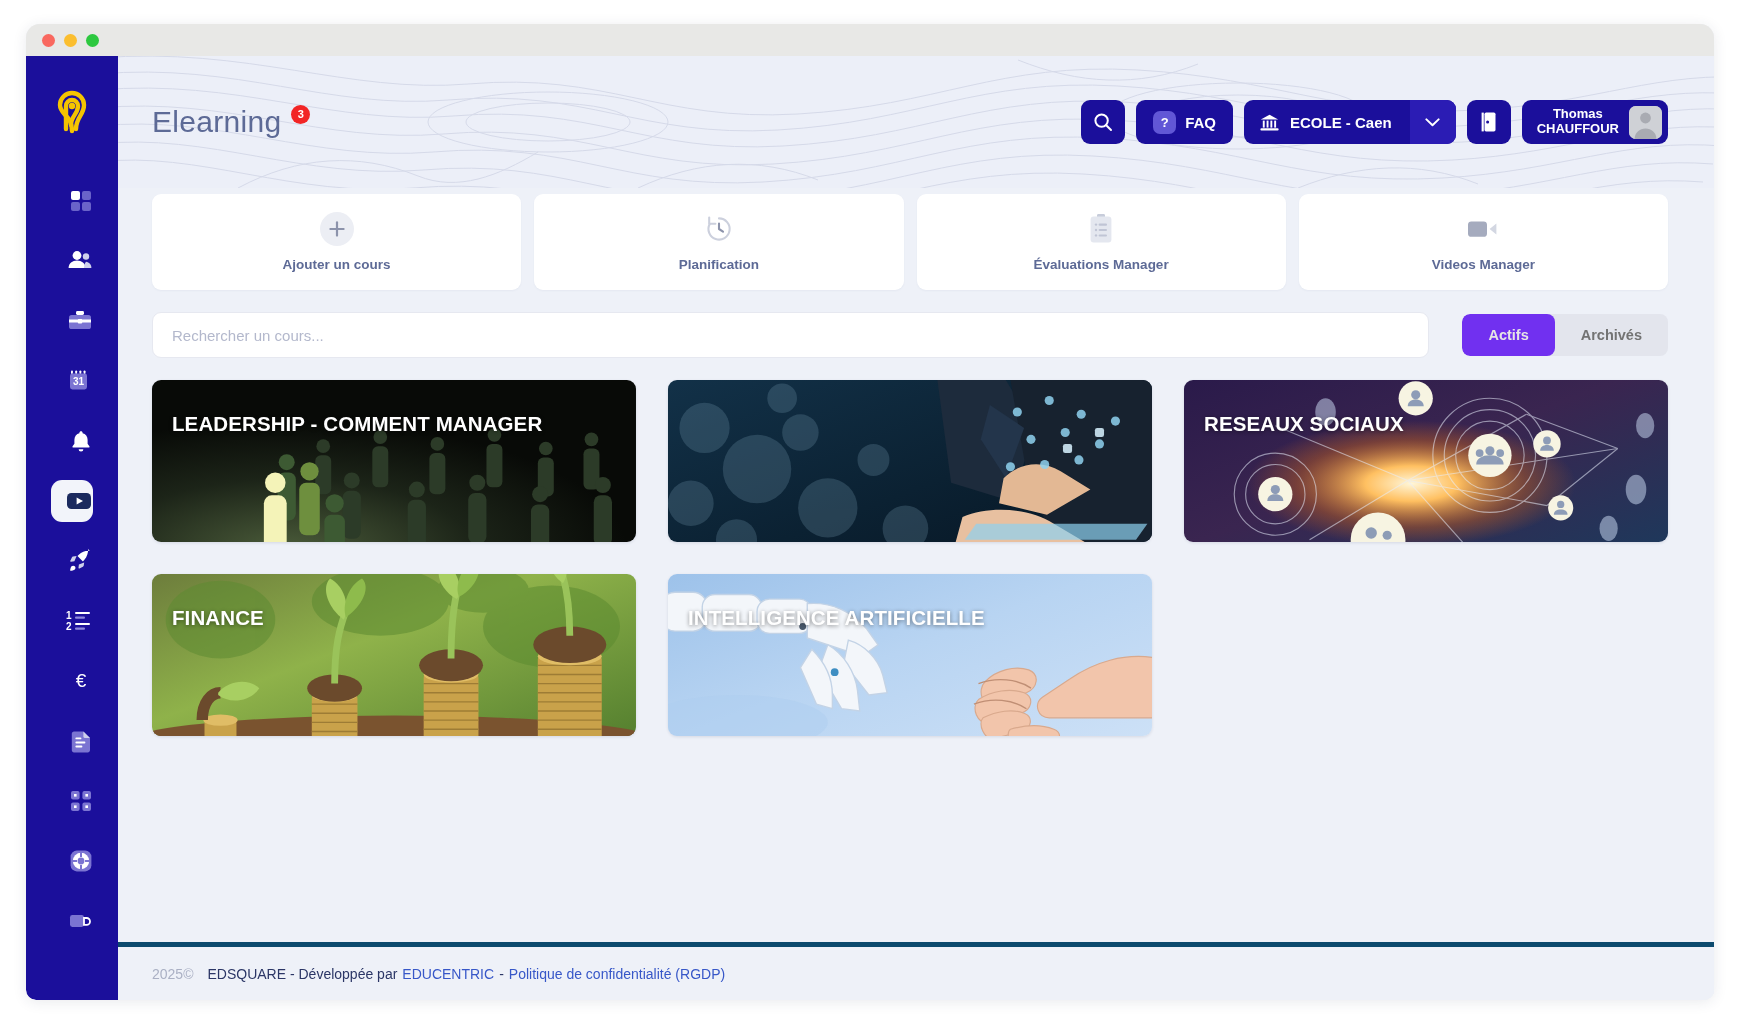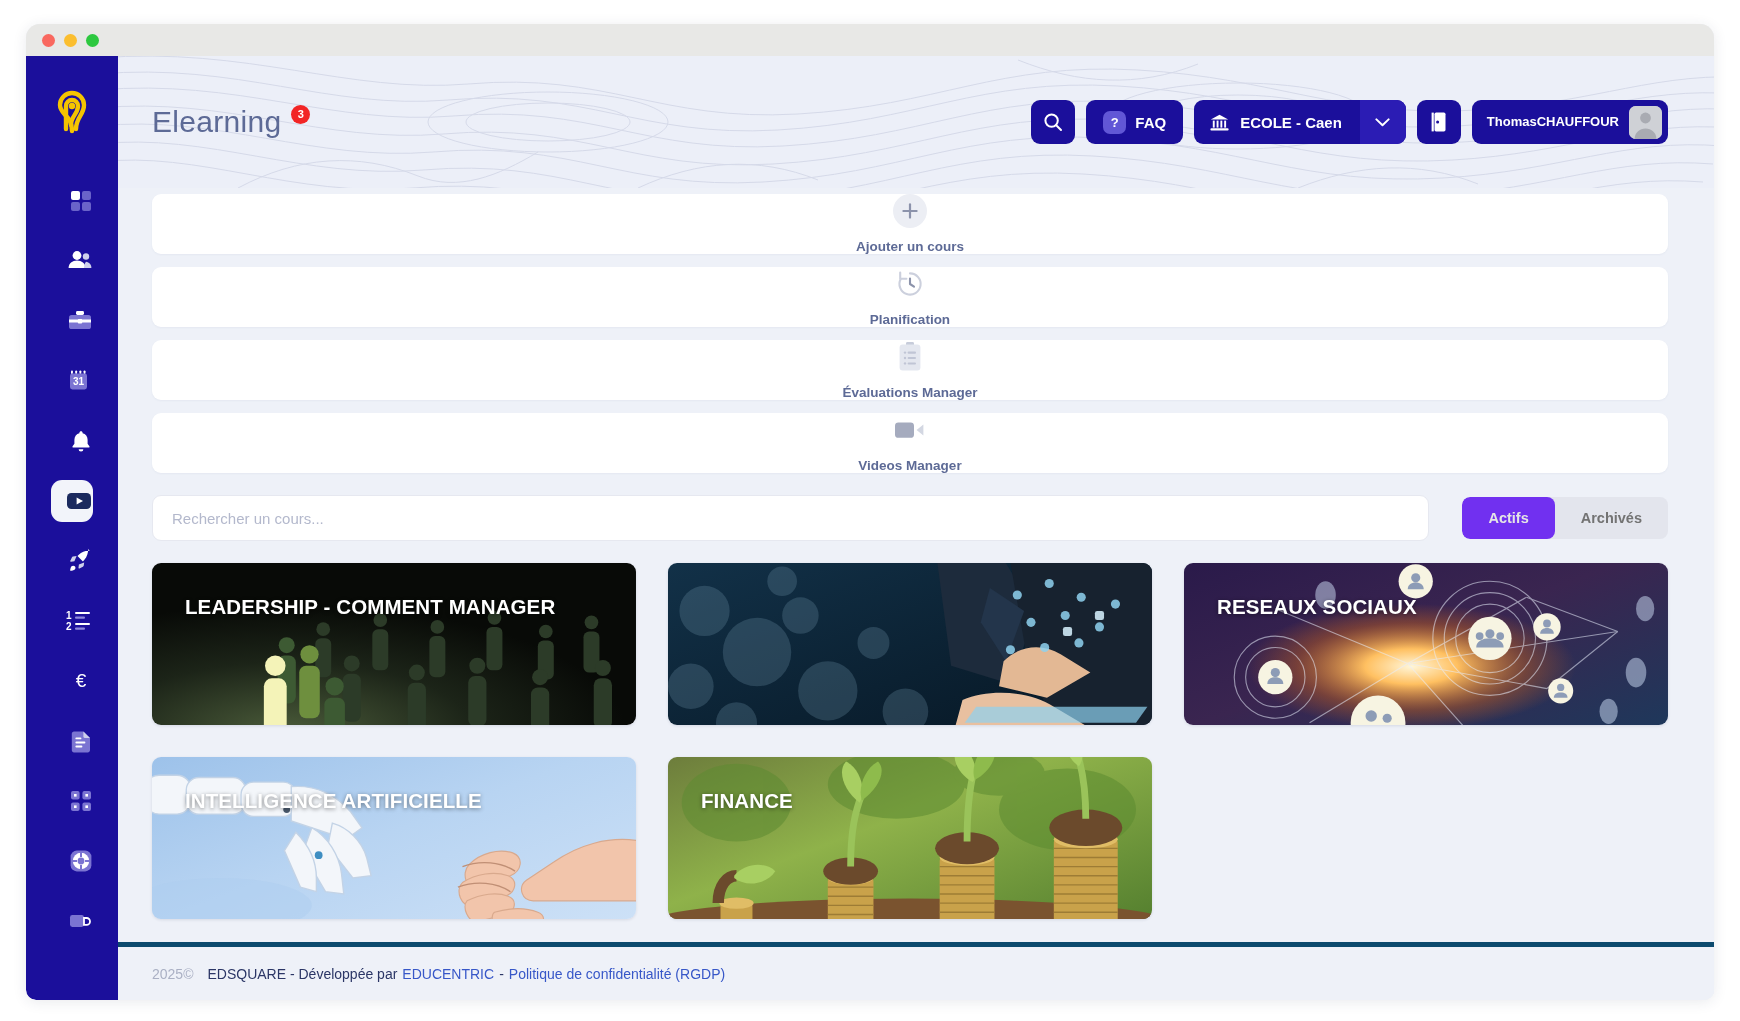--- a/index.html
+++ b/index.html
@@ -134,42 +134,41 @@
   .tb-school .caret {
     width: 46px; display: flex; align-items: center; justify-content: center;
     background: #2b1cb4; color: #fff;
   }
   .tb-user {
     background: #1b0f9b; height: 44px; border-radius: 9px;
     display: flex; align-items: center; gap: 10px;
     padding: 0 6px 0 15px; cursor: pointer;
   }
   .tb-user .names {
-    display: flex; align-items: center;
+    display: flex; flex-direction: column; align-items: center;
     line-height: 1.12; color: #fff;
   }
   .tb-user .fname { font-size: 13px; font-weight: 700; }
   .tb-user .lname { font-size: 13px; font-weight: 700; }
   .avatar {
     width: 33px; height: 33px; border-radius: 7px;
     background: #c8cbd1;
     display: flex; align-items: flex-end; justify-content: center;
     overflow: hidden;
   }
 
   
   .content {
     flex: 1;
     padding: 0 46px 0 34px;
     display: flex; flex-direction: column;
   }
   .quick-row {
     display: flex; gap: 13px;
     margin-top: 6px;
-    flex-direction: column;
   }
   .quick-card {
     flex: 1;
     background: #fff;
     border-radius: 9px;
     height: 96px;
     display: flex; flex-direction: column;
     align-items: center; justify-content: center;
     gap: 11px;
     cursor: pointer;
@@ -234,21 +233,21 @@
     position: relative;
     height: 162px;
     border-radius: 9px;
     overflow: hidden;
     cursor: pointer;
     box-shadow: 0 1px 3px rgba(40,50,90,.12);
   }
   .course-card .art { position: absolute; inset: 0; }
   .course-card .ctitle {
     position: absolute;
-    left: 33px; top: 32px;
+    left: 20px; top: 32px;
     color: #fff;
     font-size: 20.5px;
     font-weight: 700;
     letter-spacing: .1px;
     text-shadow: 0 1px 4px rgba(0,0,0,.45);
     z-index: 3;
     white-space: nowrap;
   }
 
   
@@ -757,55 +756,20 @@
                 <ellipse cx="404" cy="40" rx="8" ry="11"></ellipse>
                 <ellipse cx="124" cy="28" rx="9" ry="12"></ellipse>
               </g>
             </svg>
             <span class="ctitle">RESEAUX SOCIAUX</span>
           </div>
 
           <div class="course-card">
             <svg class="art" viewBox="0 0 424 162" preserveAspectRatio="none">
               <defs>
-                <linearGradient id="ig1" x1="0" y1="0" x2="1" y2="1">
-                  <stop offset="0%" stop-color="#9dc2ea"></stop>
-                  <stop offset="45%" stop-color="#b8d4f2"></stop>
-                  <stop offset="100%" stop-color="#cfe2f7"></stop>
-                </linearGradient>
-              </defs>
-              <rect width="424" height="162" fill="url(#ig1)"></rect>
-              <g fill="#f3f6fa" stroke="#c3d3e6" stroke-width="1.2">
-                <rect x="-6" y="16" width="40" height="34" rx="12"></rect>
-                <rect x="30" y="18" width="52" height="32" rx="11"></rect>
-                <rect x="78" y="22" width="48" height="30" rx="11"></rect>
-                <path d="M122 26 c22 -2 40 8 52 22 l10 14 -14 10 -48 -16z"></path>
-                <path d="M158 58 c14 4 26 16 30 30 l4 16 -16 2 -22 -28z"></path>
-                <path d="M140 62 c14 8 24 24 26 40 l2 18 -16 -2 -20 -34z"></path>
-                <path d="M126 66 c12 12 18 26 18 40 l0 12 -14 -4 -14 -32z"></path>
-              </g>
-              <circle cx="118" cy="46" r="3" fill="#4a5a6d"></circle>
-              <circle cx="146" cy="86" r="3.4" fill="#3e8ec2"></circle>
-              <g fill="#f2c5ab" stroke="#d9a98d" stroke-width="1">
-                <path d="M430 74 c-30 -6 -58 4 -78 18 l-24 16 c-8 6 -4 18 6 18 l92 0z"></path>
-                <path d="M278 94 c10 -10 26 -14 38 -10 10 4 8 16 -2 20 l-28 10 c-10 4 -16 -12 -8 -20z"></path>
-                <path d="M272 110 c12 -8 28 -10 40 -6 9 4 7 15 -3 18 l-28 8 c-10 3 -16 -14 -9 -20z"></path>
-                <path d="M276 126 c12 -6 26 -8 36 -4 8 3 7 13 -2 16 l-24 6 c-9 2 -15 -13 -10 -18z"></path>
-                <path d="M300 136 c14 -4 28 -4 38 0 8 3 6 13 -3 15 l-26 5 c-9 2 -14 -17 -9 -20z"></path>
-              </g>
-              <path d="M272 96 c16 -6 34 -4 46 4" fill="none" stroke="#c08f75" stroke-width="1.2"></path>
-              <path d="M268 114 c16 -6 34 -4 46 4" fill="none" stroke="#c08f75" stroke-width="1.2"></path>
-              <ellipse cx="60" cy="130" rx="80" ry="24" fill="#aecdef" opacity=".5"></ellipse>
-            </svg>
-            <span class="ctitle">INTELLIGENCE ARTIFICIELLE</span>
-          </div>
-
-          <div class="course-card">
-            <svg class="art" viewBox="0 0 424 162" preserveAspectRatio="none">
-              <defs>
                 <linearGradient id="fg1" x1="0" y1="0" x2="1" y2="1">
                   <stop offset="0%" stop-color="#6d7d3c"></stop>
                   <stop offset="40%" stop-color="#8fb24a"></stop>
                   <stop offset="100%" stop-color="#4e7a2c"></stop>
                 </linearGradient>
               </defs>
               <rect width="424" height="162" fill="url(#fg1)"></rect>
               <g fill="#5c8a31" opacity=".55">
                 <ellipse cx="60" cy="40" rx="48" ry="34"></ellipse>
                 <ellipse cx="200" cy="24" rx="60" ry="30"></ellipse>
@@ -873,20 +837,55 @@
               </g>
               <g fill="#6b4a2c" opacity=".9">
                 <ellipse cx="30" cy="152" rx="22" ry="7"></ellipse>
                   <ellipse cx="120" cy="156" rx="26" ry="7"></ellipse>
                 <ellipse cx="340" cy="154" rx="26" ry="7"></ellipse>
               </g>
             </svg>
             <span class="ctitle">FINANCE</span>
           </div>
 
+          <div class="course-card">
+            <svg class="art" viewBox="0 0 424 162" preserveAspectRatio="none">
+              <defs>
+                <linearGradient id="ig1" x1="0" y1="0" x2="1" y2="1">
+                  <stop offset="0%" stop-color="#9dc2ea"></stop>
+                  <stop offset="45%" stop-color="#b8d4f2"></stop>
+                  <stop offset="100%" stop-color="#cfe2f7"></stop>
+                </linearGradient>
+              </defs>
+              <rect width="424" height="162" fill="url(#ig1)"></rect>
+              <g fill="#f3f6fa" stroke="#c3d3e6" stroke-width="1.2">
+                <rect x="-6" y="16" width="40" height="34" rx="12"></rect>
+                <rect x="30" y="18" width="52" height="32" rx="11"></rect>
+                <rect x="78" y="22" width="48" height="30" rx="11"></rect>
+                <path d="M122 26 c22 -2 40 8 52 22 l10 14 -14 10 -48 -16z"></path>
+                <path d="M158 58 c14 4 26 16 30 30 l4 16 -16 2 -22 -28z"></path>
+                <path d="M140 62 c14 8 24 24 26 40 l2 18 -16 -2 -20 -34z"></path>
+                <path d="M126 66 c12 12 18 26 18 40 l0 12 -14 -4 -14 -32z"></path>
+              </g>
+              <circle cx="118" cy="46" r="3" fill="#4a5a6d"></circle>
+              <circle cx="146" cy="86" r="3.4" fill="#3e8ec2"></circle>
+              <g fill="#f2c5ab" stroke="#d9a98d" stroke-width="1">
+                <path d="M430 74 c-30 -6 -58 4 -78 18 l-24 16 c-8 6 -4 18 6 18 l92 0z"></path>
+                <path d="M278 94 c10 -10 26 -14 38 -10 10 4 8 16 -2 20 l-28 10 c-10 4 -16 -12 -8 -20z"></path>
+                <path d="M272 110 c12 -8 28 -10 40 -6 9 4 7 15 -3 18 l-28 8 c-10 3 -16 -14 -9 -20z"></path>
+                <path d="M276 126 c12 -6 26 -8 36 -4 8 3 7 13 -2 16 l-24 6 c-9 2 -15 -13 -10 -18z"></path>
+                <path d="M300 136 c14 -4 28 -4 38 0 8 3 6 13 -3 15 l-26 5 c-9 2 -14 -17 -9 -20z"></path>
+              </g>
+              <path d="M272 96 c16 -6 34 -4 46 4" fill="none" stroke="#c08f75" stroke-width="1.2"></path>
+              <path d="M268 114 c16 -6 34 -4 46 4" fill="none" stroke="#c08f75" stroke-width="1.2"></path>
+              <ellipse cx="60" cy="130" rx="80" ry="24" fill="#aecdef" opacity=".5"></ellipse>
+            </svg>
+            <span class="ctitle">INTELLIGENCE ARTIFICIELLE</span>
+          </div>
+
         </div>
 
         <div style="flex:1"></div>
       </div>
 
       <div class="footer">
         <span class="year">2025©</span>
         <span>EDSQUARE - Développée par </span>
         <a href="#">EDUCENTRIC</a>
         <span> - </span>

